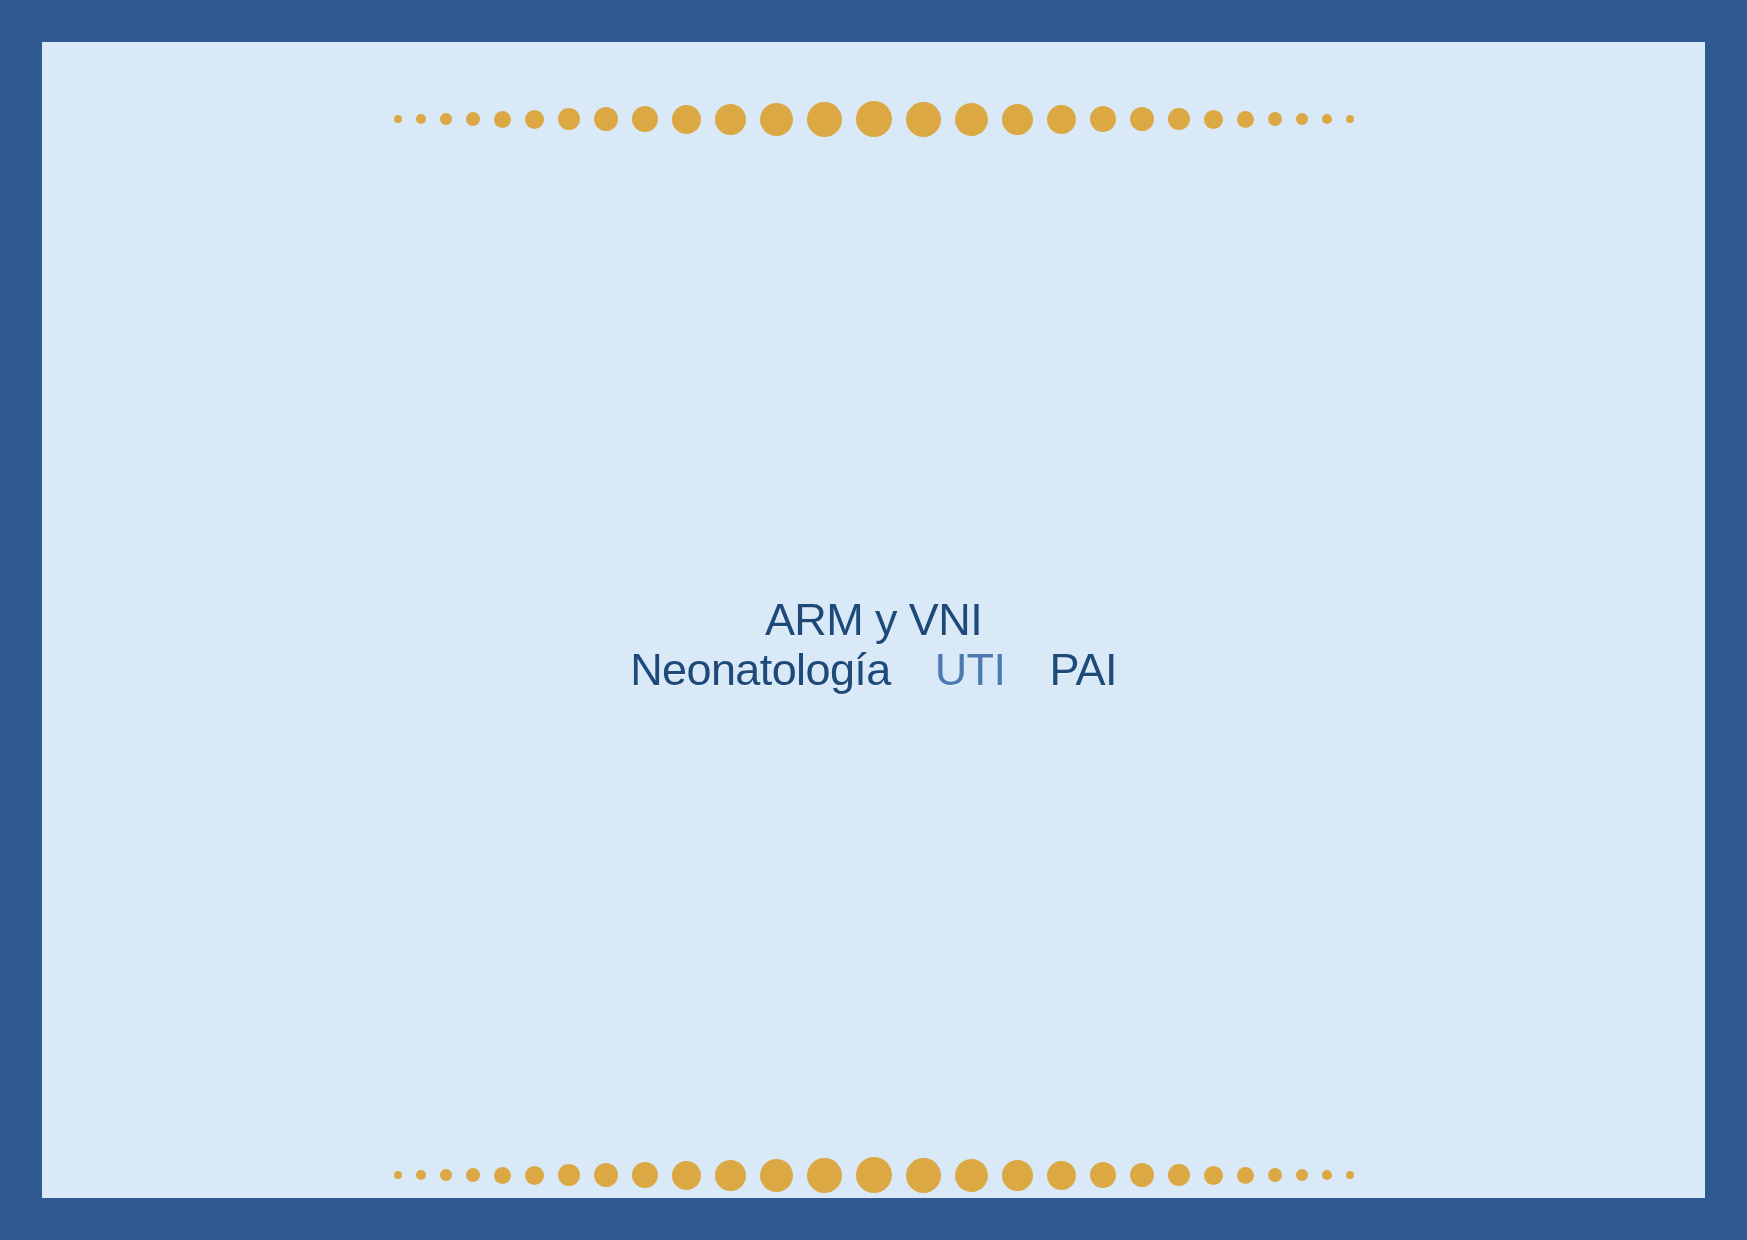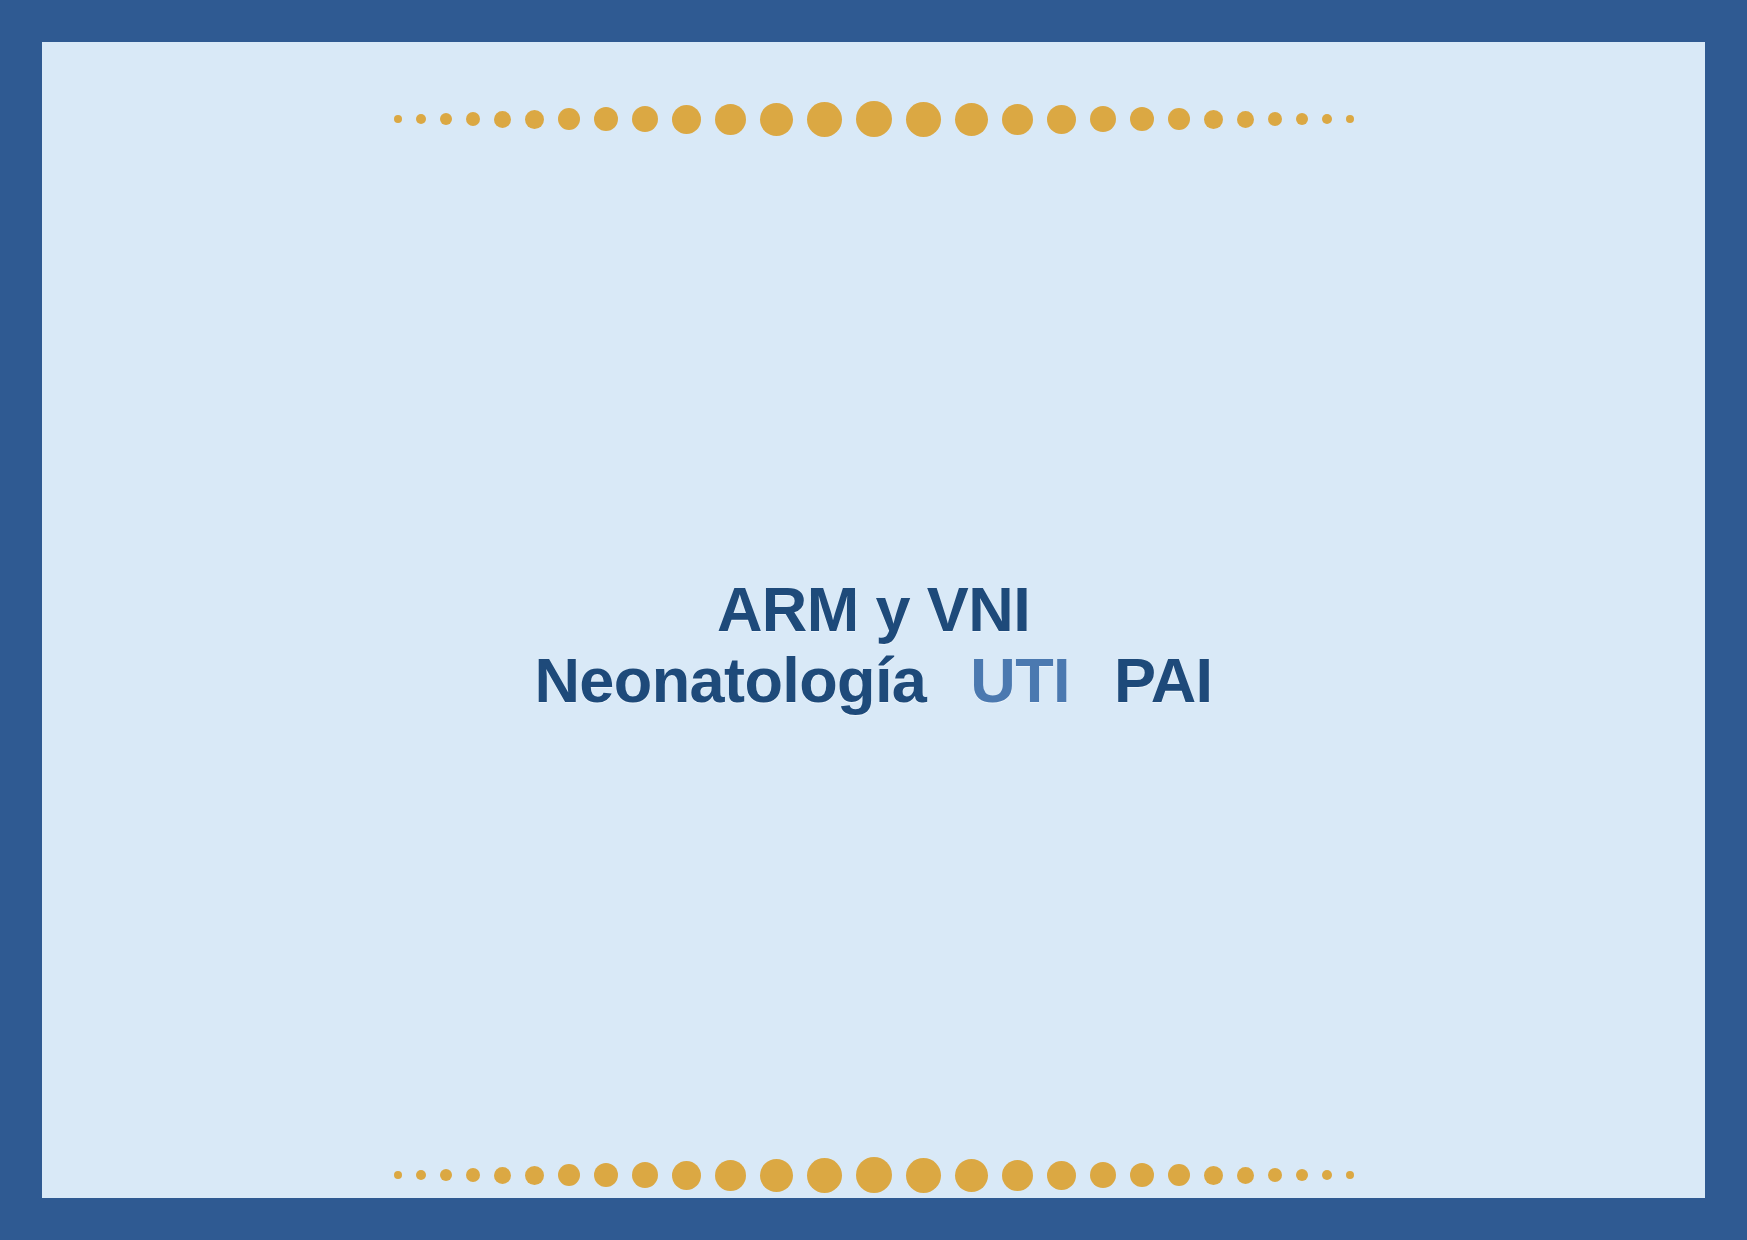--- a/index.html
+++ b/index.html
@@ -77,22 +77,22 @@
     display: flex;
     flex-direction: row;
     align-items: baseline;
     justify-content: center;
     flex-wrap: wrap;
     line-height: 1.12;
     margin: 0;
   }
 
   .course-item {
-    font-size: 63px;
-    font-weight: bold;
+    font-size: 45px;
+    font-weight: normal;
     letter-spacing: -0.6px;
     white-space: nowrap;
     margin: 0 22px;
     text-shadow: 0 1px 0 rgba(255,255,255,0.45);
   }
 
   .course-item.dark  { color: #1e4a7a; }
   .course-item.light { color: #4b79b0; }
 
   

